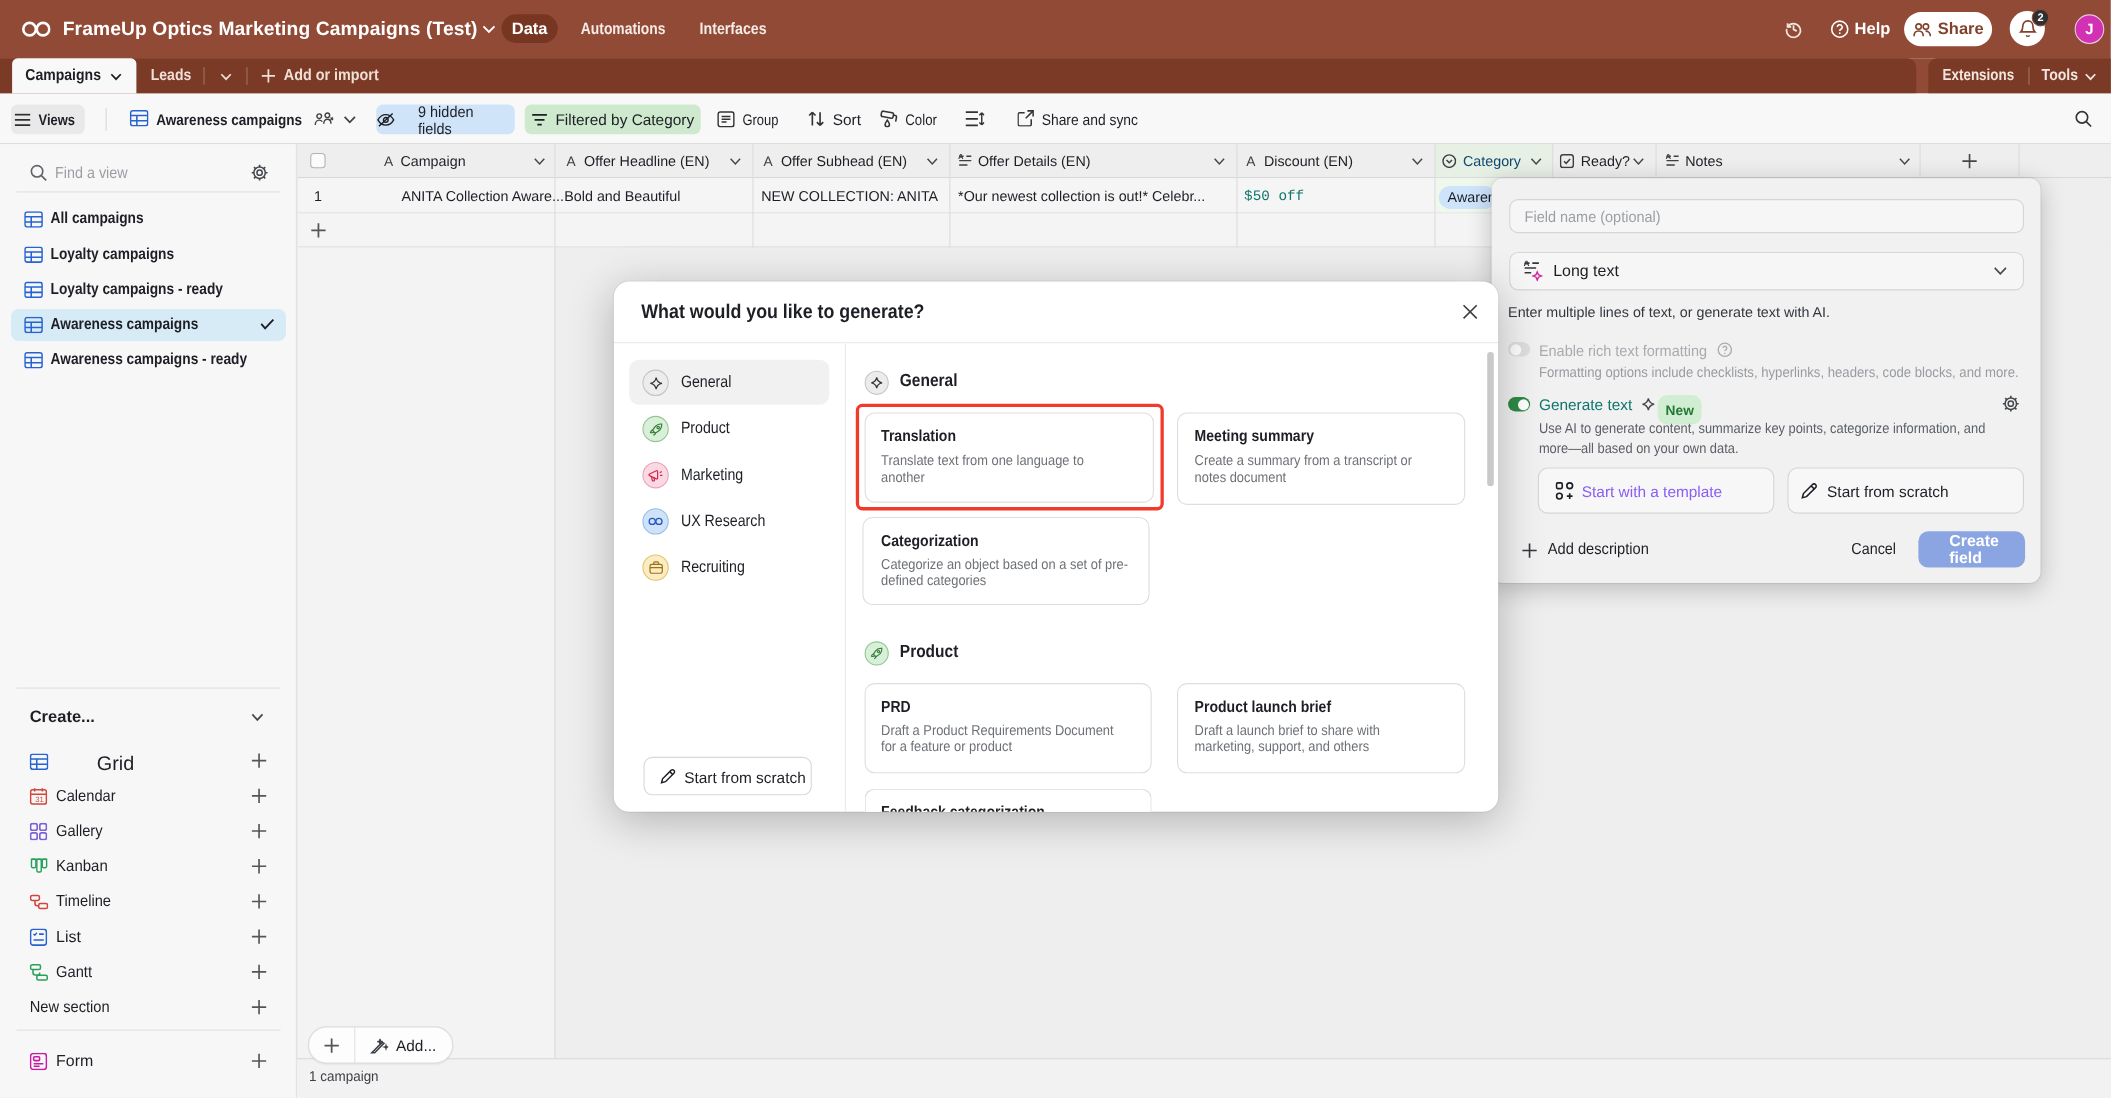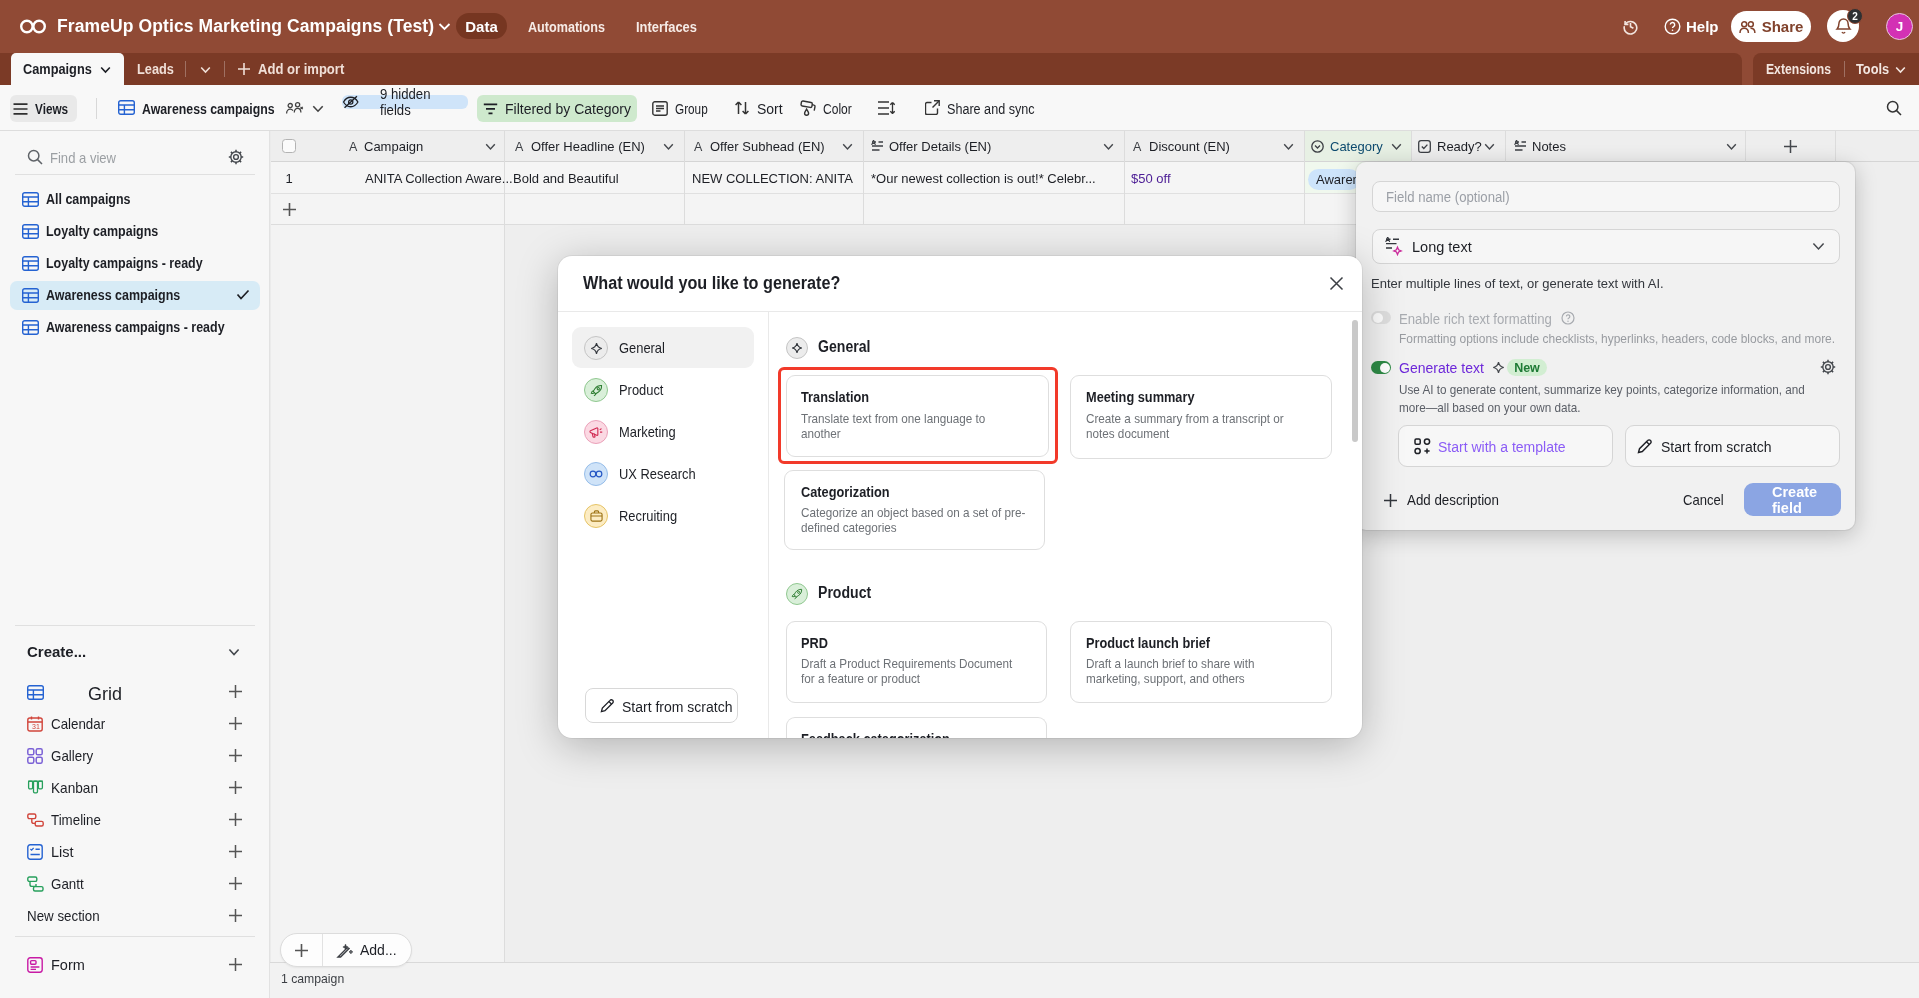--- a/index.html
+++ b/index.html
@@ -108,21 +108,21 @@
   <svg class="ab" style="left:285px;top:101px;" width="19" height="15" viewBox="0 0 19 15" fill="none" stroke="#424242" stroke-width="1.3">
     <circle cx="5.2" cy="4.6" r="2.1"></circle>
       <path d="M1.6 12.6 c0-2.8 1.6-4.4 3.6-4.4 c1.1 0 2.1 0.5 2.8 1.4"></path>
     <circle cx="12.6" cy="3.8" r="2.1"></circle>
       <path d="M9.3 11.6 c0-2.7 1.5-4.2 3.3-4.2 c1.8 0 3.3 1.5 3.3 4.2"></path>
     <path d="M15.5 5.9 l2.3 2.3 M17.8 5.9 l-2.3 2.3" stroke-width="1.2"></path>
   </svg>
   <svg class="ab" style="left:312px;top:105px;" width="12" height="8" viewBox="0 0 12 8" fill="none" stroke="#424242" stroke-width="1.6">
       <path d="M1.3 1.3 L6 6.2 L10.7 1.3"></path>
     </svg>
-  <div class="ab flex" style="left:342px;top:95px;width:126px;height:14px;background:#cfe4f9;border-radius:6px;justify-content:space-between;gap:21px;">
+  <div class="ab flex" style="left:342px;top:95px;width:126px;height:27px;background:#cfe4f9;border-radius:6px;justify-content:space-between;gap:21px;">
     <svg width="18" height="14" viewBox="0 0 18 14" fill="none" stroke="#1d1f25" stroke-width="1.3">
       <path d="M1.6 7 c1.8-3.2 4.4-4.9 7.4-4.9 c3 0 5.6 1.7 7.4 4.9 c-1.8 3.2-4.4 4.9-7.4 4.9 c-3 0-5.6-1.7-7.4-4.9z"></path>
       <circle cx="9" cy="7" r="2.2"></circle>
         <path d="M2.6 13 L15.4 1" stroke-width="1.4"></path>
     </svg>
     <span class="s94" style="font-size:14px;color:#1d1f25;">9 hidden fields</span>
   </div>
   <div class="ab flex" style="left:477px;top:95px;width:160px;height:27px;background:#cee9cd;border-radius:6px;justify-content:center;gap:7px;">
     <svg width="15" height="12" viewBox="0 0 15 12" fill="none" stroke="#1d1f25" stroke-width="1.6">
         <path d="M0.8 1.4 H14.2 M3 5.9 H12 M5.5 10.4 H9.5"></path>
@@ -375,21 +375,21 @@
     </svg>
   <svg class="ab" style="left:1783px;top:139px;" width="15" height="15" viewBox="0 0 15 15" fill="none" stroke="#45484d" stroke-width="1.5">
       <path d="M7.5 1 V14 M1 7.5 H14"></path>
     </svg>
 
   <div class="ab" style="left:278px;top:171px;width:22px;font-size:13px;color:#1d1f25;text-align:center;">1</div>
   <div class="ab" style="left:345px;top:171px;font-size:13px;color:#1d1f25;margin-left:20px;">ANITA Collection Aware...</div>
   <div class="ab" style="left:513px;top:171px;font-size:13px;color:#1d1f25;">Bold and Beautiful</div>
   <div class="ab" style="left:692px;top:171px;font-size:13px;color:#1d1f25;">NEW COLLECTION: ANITA</div>
   <div class="ab" style="left:871px;top:171px;font-size:13px;color:#1d1f25;">*Our newest collection is out!* Celebr...</div>
-  <div class="ab" style="left:1131px;top:171px;font-size:13px;color:#4c1d95;">$50 off</div>
+  <div class="ab" style="left:1131px;top:171px;font-size:13px;color:#0f766e;font-family:Liberation Mono, monospace;">$50 off</div>
   <div class="ab flex" style="left:1308px;top:169px;width:52px;height:21px;background:#cde4fb;border-radius:10.5px;padding:0 8px;font-size:13px;color:#1d1f25;overflow:hidden;">Awaren</div>
 
   <svg class="ab" style="left:282px;top:202px;" width="15" height="15" viewBox="0 0 15 15" fill="none" stroke="#555" stroke-width="1.6">
       <path d="M7.5 1 V14 M1 7.5 H14"></path>
     </svg>
 
   <div class="ab" style="left:280px;top:933px;width:132px;height:34px;background:#fdfdfd;border:1px solid #dcdcdc;border-radius:17px;box-shadow:0 1px 2px rgba(0,0,0,0.06);"></div>
   <div class="ab" style="left:322px;top:934px;width:1px;height:32px;background:#e2e2e2;"></div>
   <svg class="ab" style="left:294px;top:943px;" width="15" height="15" viewBox="0 0 15 15" fill="none" stroke="#555" stroke-width="1.6">
       <path d="M7.5 1 V14 M1 7.5 H14"></path>
@@ -421,25 +421,25 @@
   <div class="ab s94" style="left:1399px;top:311px;font-size:14px;color:#a8abb0;">Enable rich text formatting</div>
   <svg class="ab" style="left:1561px;top:311px;" width="14" height="14" viewBox="0 0 14 14" fill="none" stroke="#a8abb0" stroke-width="1.2">
       <circle cx="7" cy="7" r="6"></circle>
       <path d="M5.4 5.4 a1.7 1.7 0 1 1 2.5 1.6 c-0.6 0.3-0.9 0.6-0.9 1.2"></path>
       <circle cx="7" cy="10.3" r="0.7" fill="#a8abb0" stroke="none"></circle>
     </svg>
   <div class="ab s92" style="left:1399px;top:331px;font-size:13px;color:#989ba0;">Formatting options include checklists, hyperlinks, headers, code blocks, and more.</div>
 
   <div class="ab" style="left:1371px;top:361px;width:20px;height:13px;background:#2e8a46;border-radius:7px;"></div>
   <div class="ab" style="left:1379.5px;top:362.5px;width:10px;height:10px;background:#fff;border-radius:50%;"></div>
-  <div class="ab" style="left:1399px;top:360px;font-size:14px;color:#6d28d9;">Generate text</div>
+  <div class="ab" style="left:1399px;top:360px;font-size:14px;color:#0f766e;">Generate text</div>
   <svg class="ab" style="left:1492px;top:361px;" width="13" height="13" viewBox="0 0 16 16" fill="none" stroke="#45484d" stroke-width="1.5">
       <path d="M8 1.5 C8.6 5 11 7.4 14.5 8 C11 8.6 8.6 11 8 14.5 C7.4 11 5 8.6 1.5 8 C5 7.4 7.4 5 8 1.5 Z"></path>
     </svg>
-  <div class="ab flex" style="left:1507px;top:359px;width:40px;height:17px;background:#d2eed2;border-radius:9px;justify-content:center;font-size:12.5px;font-weight:bold;color:#1e7a35;">New</div>
+  <div class="ab flex" style="left:1507px;top:359px;width:40px;height:27px;background:#d2eed2;border-radius:9px;justify-content:center;font-size:12.5px;font-weight:bold;color:#1e7a35;">New</div>
   <svg class="ab" style="left:1820px;top:359px;" width="16" height="16" viewBox="0 0 16 16" fill="none" stroke="#44484d" stroke-width="1.4">
     <circle cx="8" cy="8" r="2.4"></circle>
       <circle cx="8" cy="8" r="5.2"></circle>
     <path d="M8 0.8 V2.9 M8 13.1 V15.2 M0.8 8 H2.9 M13.1 8 H15.2 M2.9 2.9 L4.4 4.4 M11.6 11.6 L13.1 13.1 M13.1 2.9 L11.6 4.4 M4.4 11.6 L2.9 13.1" stroke-width="1.5"></path>
   </svg>
   <div class="ab s90" style="left:1399px;top:382px;font-size:13px;color:#5a5e66;">Use AI to generate content, summarize key points, categorize information, and</div>
   <div class="ab s90" style="left:1399px;top:400px;font-size:13px;color:#5a5e66;">more—all based on your own data.</div>
 
   <div class="ab" style="left:1398px;top:425px;width:215px;height:42px;background:#f7f7f7;border:1px solid #d5d5d5;border-radius:9px;"></div>
   <svg class="ab" style="left:1414px;top:438px;" width="17" height="17" viewBox="0 0 17 17" fill="none" stroke="#1d1f25" stroke-width="1.5">

